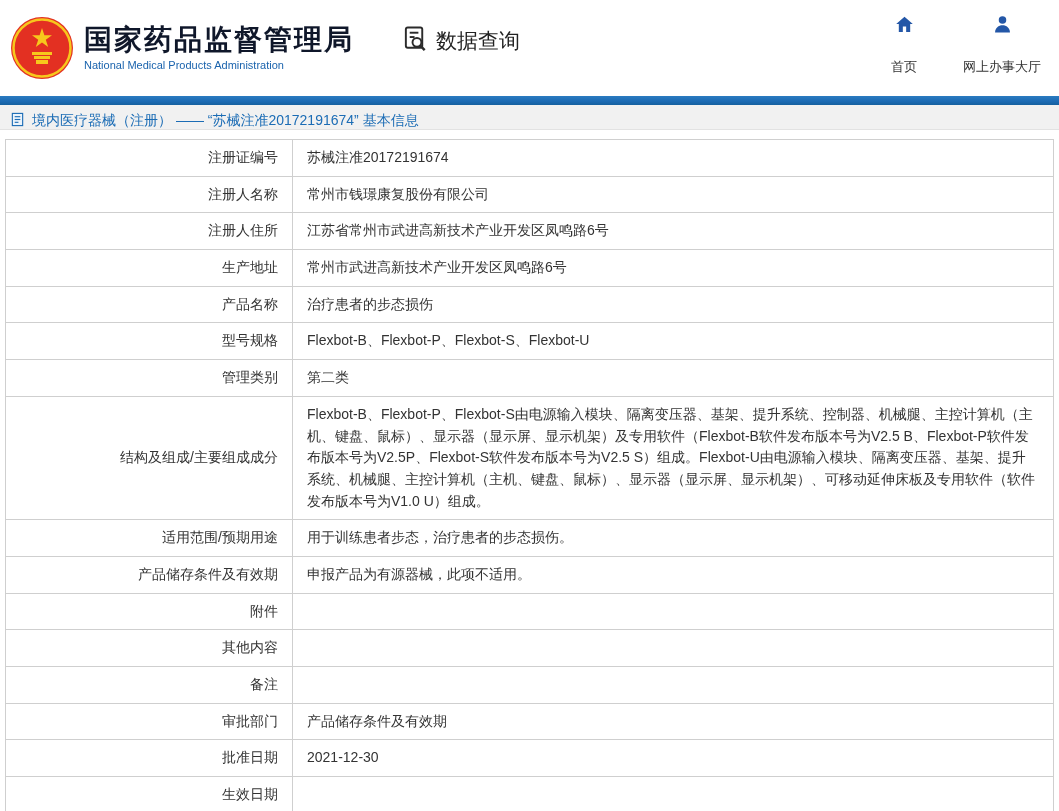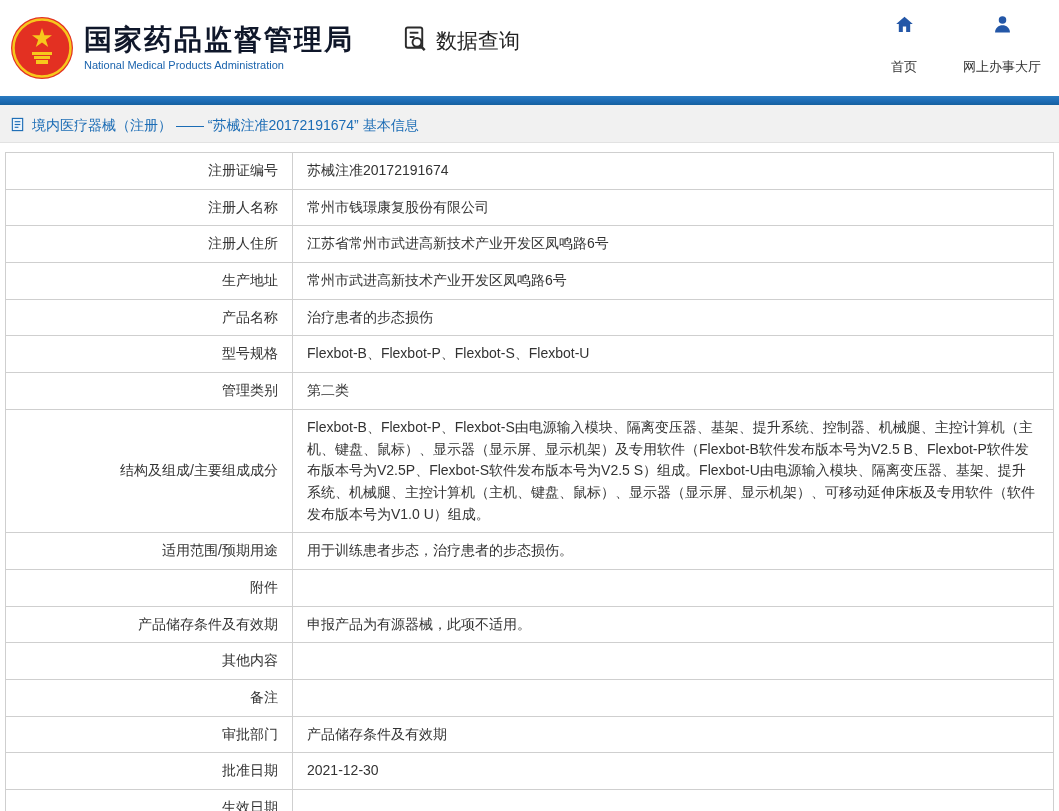--- a/index.html
+++ b/index.html
@@ -65,28 +65,28 @@
 
   
   .blue-bar {
     height: 9px;
     background: linear-gradient(180deg, #2a7bc0 0%, #1b6ab3 60%, #15609f 100%);
   }
 
   
   .breadcrumb {
     display: flex;
-    align-items: flex-end;
+    align-items: flex-start;
     gap: 7px;
     background: #f1f1f1;
     border-bottom: 1px solid #e2e2e2;
     padding: 7px 10px;
     font-size: 14px;
     color: #1b6cb5;
-    height: 38px;
+    height: 25px;
   }
 
   
   .table-wrap { padding: 9px 5px 12px 5px; }
   table.info-table {
     width: 100%;
     border-collapse: collapse;
     table-layout: fixed;
     font-size: 14px;
   }
@@ -218,27 +218,27 @@
           <td class="label-cell">结构及组成/主要组成成分</td>
           <td class="value-cell">Flexbot-B、Flexbot-P、Flexbot-S由电源输入模块、隔离变压器、基架、提升系统、控制器、机械腿、主控计算机（主机、键盘、鼠标）、显示器（显示屏、显示机架）及专用软件（Flexbot-B软件发布版本号为V2.5 B、Flexbot-P软件发布版本号为V2.5P、Flexbot-S软件发布版本号为V2.5 S）组成。Flexbot-U由电源输入模块、隔离变压器、基架、提升系统、机械腿、主控计算机（主机、键盘、鼠标）、显示器（显示屏、显示机架）、可移动延伸床板及专用软件（软件发布版本号为V1.0 U）组成。</td>
         </tr>
 
         <tr>
           <td class="label-cell">适用范围/预期用途</td>
           <td class="value-cell">用于训练患者步态，治疗患者的步态损伤。</td>
         </tr>
 
         <tr>
-          <td class="label-cell">附件</td>
-          <td class="value-cell"></td>
-        </tr>
-
-        <tr>
           <td class="label-cell">产品储存条件及有效期</td>
           <td class="value-cell">申报产品为有源器械，此项不适用。</td>
+        </tr>
+
+        <tr>
+          <td class="label-cell">附件</td>
+          <td class="value-cell"></td>
         </tr>
 
         <tr>
           <td class="label-cell">其他内容</td>
           <td class="value-cell"></td>
         </tr>
 
         <tr>
           <td class="label-cell">备注</td>
           <td class="value-cell"></td>

